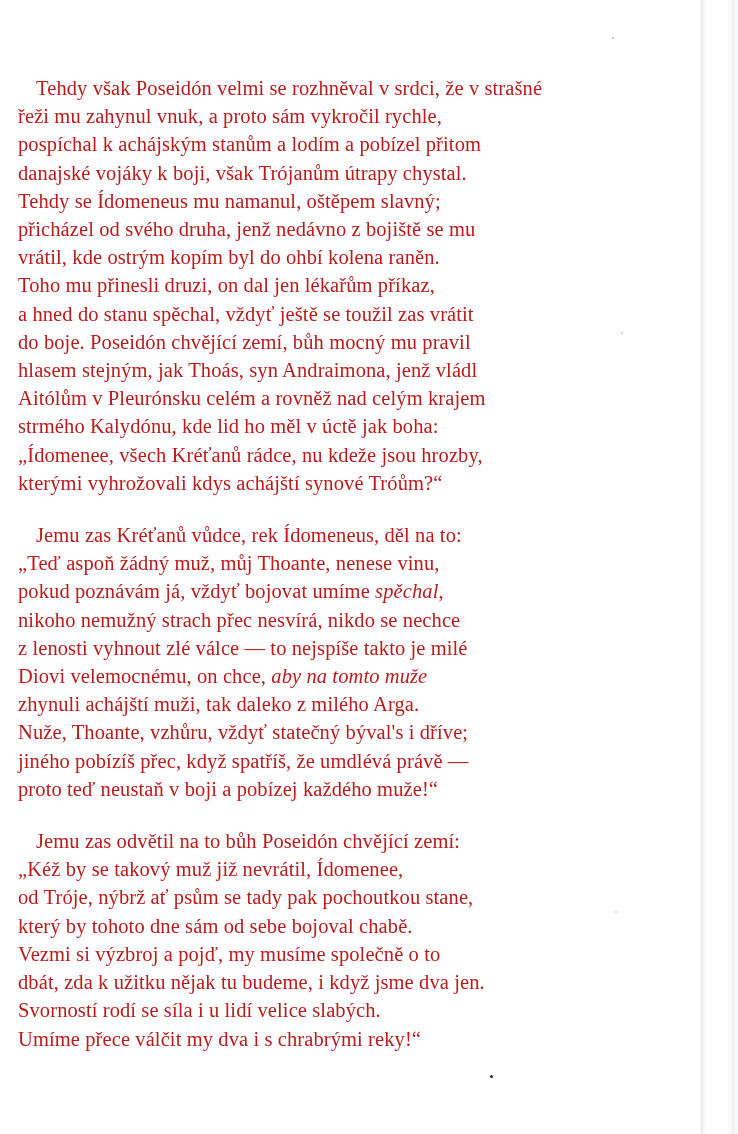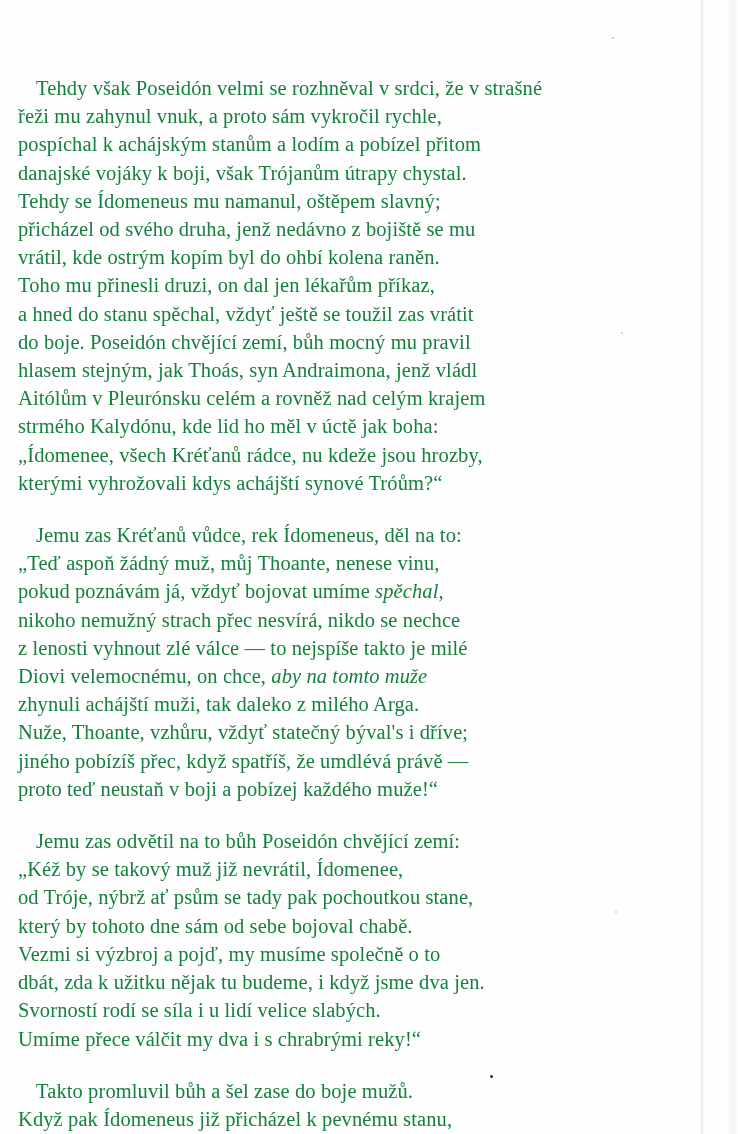--- a/index.html
+++ b/index.html
@@ -9,21 +9,21 @@
     background: #ffffff;
   }
 
   .page {
     position: relative;
     width: 738px;
     height: 1134px;
     background: #fefefe;
     overflow: hidden;
     font-family: "Liberation Serif", "DejaVu Serif", serif;
-    color: #15803d;
+    color: #b91c1c;
     -webkit-font-smoothing: antialiased;
   }
 
   
   .scan-edge {
     position: absolute;
     top: 0;
     bottom: 0;
     left: 700px;
     width: 5px;
@@ -136,19 +136,17 @@
 
     <p class="para indent">Jemu zas odvětil na to bůh Poseidón chvějící zemí:
 „Kéž by se takový muž již nevrátil, Ídomenee,
 od Tróje, nýbrž ať psům se tady pak pochoutkou stane,
 který by tohoto dne sám od sebe bojoval chabě.
 Vezmi si výzbroj a pojď, my musíme společně o to
 dbát, zda k užitku nějak tu budeme, i když jsme dva jen.
 Svorností rodí se síla i u lidí velice slabých.
 Umíme přece válčit my dva i s chrabrými reky!“</p>
 
-    <p class="para indent">Takto promluvil bůh a šel zase do boje mužů.
-Když pak Ídomeneus již přicházel k pevnému stanu,</p>
 
   </div>
 
 
 </div>
 
 </body></html>

